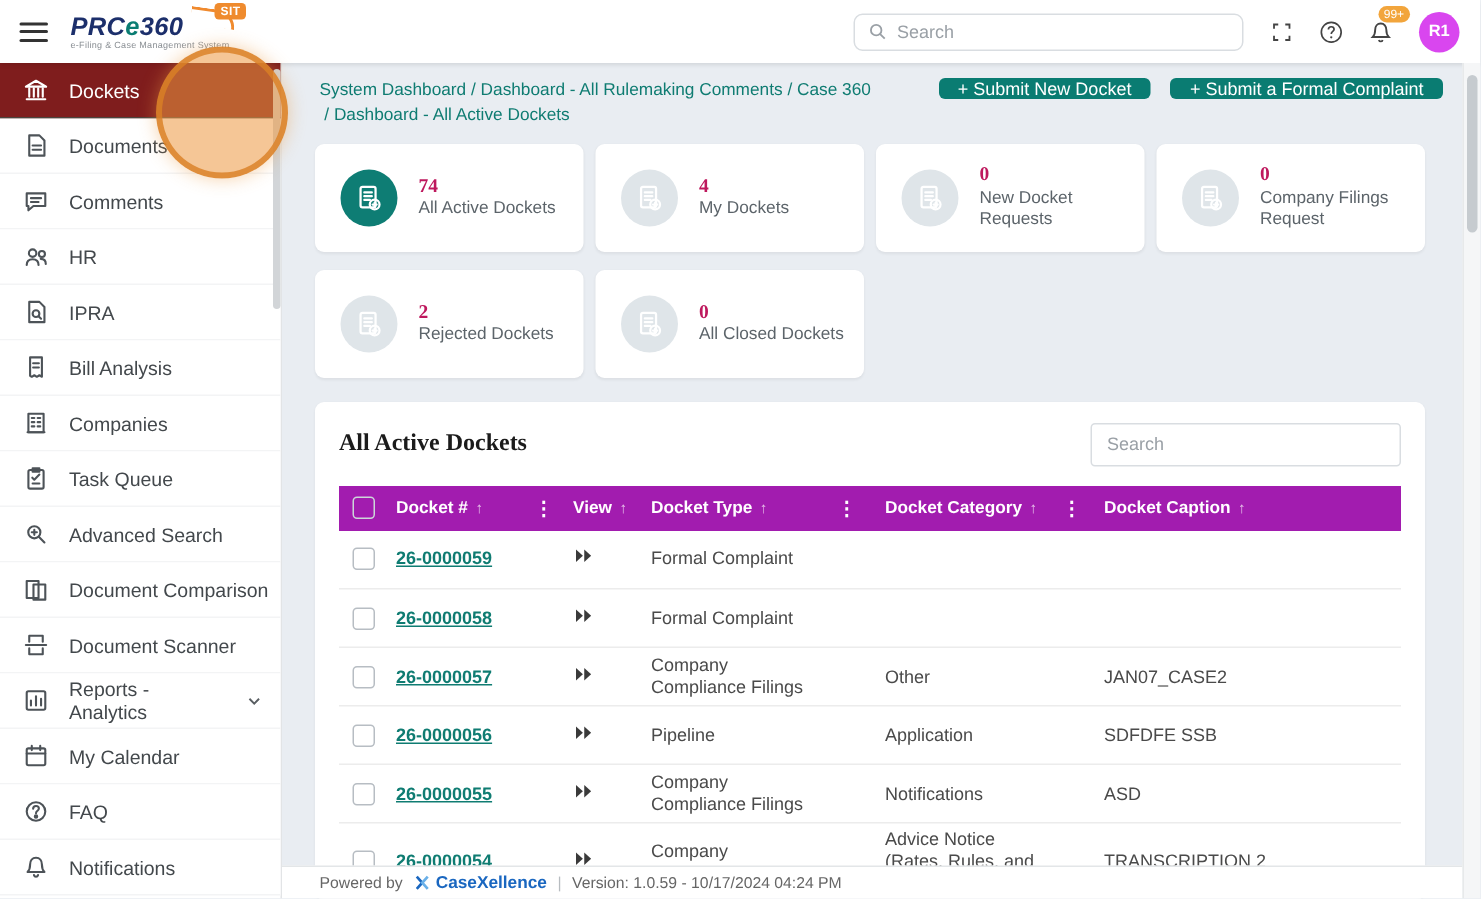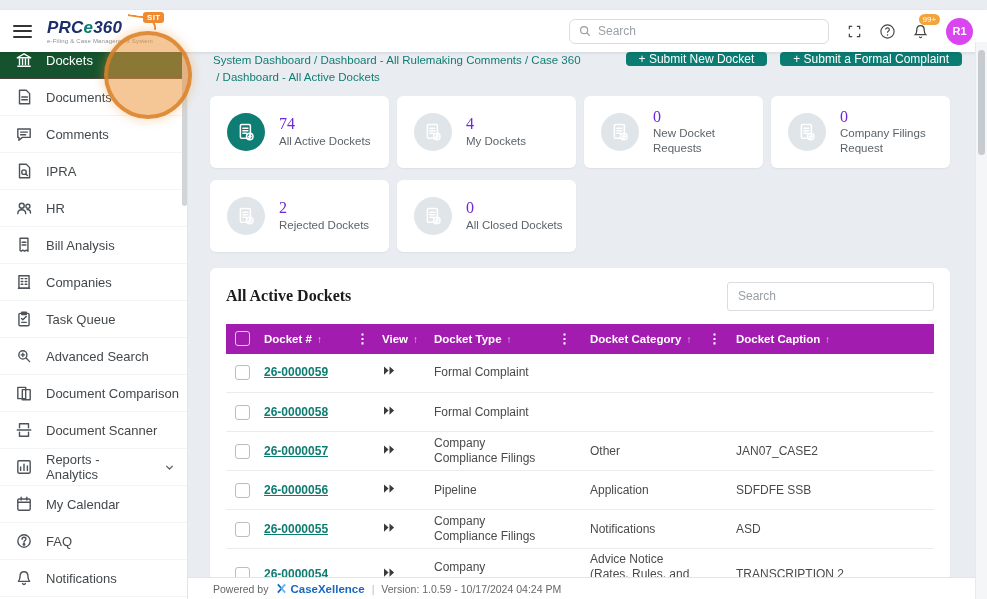--- a/index.html
+++ b/index.html
@@ -1,20 +1,20 @@
 <!DOCTYPE html>
 <html><head>
 <meta charset="utf-8">
 <style>
   *{margin:0;padding:0;box-sizing:border-box}
   html,body{width:987px;height:599px;overflow:hidden}
   body{font-family:"Liberation Sans",sans-serif;background:#e9edf2;position:relative;font-size:12px}
 
   
-  .header{position:absolute;left:0;top:10px;width:987px;height:42px;background:#fff;display:flex;align-items:center;z-index:30;box-shadow:0 1px 3px rgba(0,0,0,.10)}
+  .header{position:absolute;left:0;top:0;width:987px;height:42px;background:#fff;display:flex;align-items:center;z-index:30;box-shadow:0 1px 3px rgba(0,0,0,.10)}
   .hamburger{width:19px;height:13px;margin:0 15px 0 13px;display:flex;flex-direction:column;justify-content:space-between;cursor:pointer}
   .hamburger span{display:block;height:2px;background:#333;border-radius:1px}
   .logo{position:relative;display:flex;flex-direction:column;line-height:1}
   .logo .lg{font-weight:bold;font-size:17px;color:#1c2f6b;font-style:italic;letter-spacing:.2px;position:relative}
   .logo .lg .e{color:#0a7c72}
   .logo .swoosh{position:absolute;right:-4px;top:-3px;width:30px;height:12px;border-top:2px solid #f08a2e;border-right:2px solid #f08a2e;border-radius:0 12px 0 0;transform:rotate(8deg);pointer-events:none}
   .logo .tagline{font-size:6px;color:#8a8f94;margin-top:2px;letter-spacing:.2px}
   .env-badge{position:absolute;left:143px;top:2px;background:#ef8b2e;color:#fff;font-size:8px;font-weight:bold;padding:1px 4px;border-radius:3px;z-index:35;letter-spacing:.3px}
   .search-box{margin-left:auto;width:260px;height:25px;border:1px solid #d9dde1;border-radius:6px;background:#fff;display:flex;align-items:center;padding:0 8px;gap:6px}
   .search-box input{border:none;outline:none;flex:1;font-size:12px;font-family:inherit;color:#333;background:transparent}
@@ -23,21 +23,21 @@
   .hicons{display:flex;align-items:center;gap:15px;margin-left:16px}
   .bell-wrap{position:relative}
   .notif-badge{position:absolute;top:-8px;left:8px;background:#f2a53c;color:#fff;font-size:8px;font-weight:normal;padding:1.5px 3.5px;border-radius:8px;line-height:1}
   .avatar{width:27px;height:27px;border-radius:50%;background:#d946ef;color:#fff;font-size:11px;font-weight:bold;display:flex;align-items:center;justify-content:center;margin:0 14px 0 2px;cursor:pointer}
 
   
   .sidebar{position:absolute;left:0;top:42px;width:188px;height:557px;background:#fff;border-right:1px solid #e2e4e6;z-index:10}
   .nav-item{height:37px;display:flex;align-items:center;padding-left:15px;gap:13px;font-size:13px;color:#43484c;border-bottom:1px solid #f3f4f5;cursor:pointer;background:#fff}
   .nav-item .ni{width:18px;height:18px;color:#4d5358;flex:none}
   .nav-item .ni svg{width:18px;height:18px;display:block}
-  .nav-item.active{background:#14532d;color:#fff;border-bottom-color:#4b443e}
+  .nav-item.active{background:#7f1d1d;color:#fff;border-bottom-color:#4b443e}
   .nav-item.active .ni{color:#fff}
   .nav-item .chev{margin-left:auto;margin-right:12px;color:#5a5f63;display:flex}
   .sb-scroll{position:absolute;right:0;top:2px;width:5px;height:553px;z-index:12}
   .sb-scroll .thumb{position:absolute;width:5px;top:2px;height:160px;background:#d2d5d8;border-radius:3px}
 
   
   .highlight{position:absolute;left:104px;top:31px;width:88px;height:88px;border-radius:50%;
     background:rgba(236,152,64,.55);border:4px solid rgba(219,128,38,.82);
     box-shadow:0 0 12px rgba(236,152,64,.45);z-index:60;pointer-events:none}
 
@@ -48,21 +48,21 @@
   .breadcrumb .seg{color:#0f7c72;cursor:pointer}
   .breadcrumb .sep{white-space:pre}
   .actions{display:flex;gap:13px}
   .btn{background:#0a7c72;color:#fff;border:none;border-radius:4px;font-size:12px;padding:0 13px;font-family:inherit;cursor:pointer;white-space:nowrap}
 
   .stats{display:flex;flex-wrap:wrap;gap:12px 8px;margin:1px 24px 0 22px;width:741px}
   .card{width:179px;height:72px;background:#fff;border-radius:6px;box-shadow:0 1px 2px rgba(0,0,0,.06);display:flex;align-items:center;padding-left:17px;gap:14px}
   .card .circ{width:38px;height:38px;border-radius:50%;background:#dfe5e9;color:#fff;display:flex;align-items:center;justify-content:center;flex:none}
   .card .circ svg{width:20px;height:20px}
   .card.primary .circ{background:#0e7d74}
-  .card .num{font-family:"Liberation Serif",serif;font-weight:normal;font-size:16px;color:#6d28d9;line-height:1.1}
+  .card .num{font-family:"Liberation Serif",serif;font-weight:bold;font-size:13px;color:#be185d;line-height:1.1}
   .card .lbl{font-size:11.5px;color:#5c646a;max-width:97px;line-height:1.25;margin-top:1px}
 
   .panel{margin:16px 25px 0 22px;background:#fff;border-radius:6px;padding:14px 16px;height:332px;box-shadow:0 1px 2px rgba(0,0,0,.06)}
   .panel-head{display:flex;justify-content:space-between;align-items:center;margin-bottom:13px}
   .panel-title{font-family:"Liberation Serif",serif;font-size:16px;font-weight:bold;color:#1b1b1b}
   .panel-search{width:207px;height:29px;border:1px solid #d9dde1;border-radius:3px;padding:0 10px;font-size:12px;font-family:inherit;color:#333;outline:none}
   .panel-search::placeholder{color:#9aa0a6}
 
   table{width:100%;border-collapse:collapse;table-layout:fixed}
   thead th{background:#a21caf;color:#fff;font-size:11.5px;font-weight:bold;text-align:left;height:30px;padding:0 4px;white-space:nowrap;overflow:hidden}
@@ -157,37 +157,37 @@
           <svg viewBox="0 0 16 16" fill="none" stroke="currentColor" stroke-width="1.25" stroke-linecap="round" stroke-linejoin="round">
             <path d="M2.5 3.5 H13.5 V11 H6.5 L3.5 13.5 V11 H2.5 Z"></path>
             <path d="M5 6.3 H11 M5 8.6 H9.5"></path>
           </svg>
         </span>
         <span class="nl">Comments</span>
       </div>
       <div class="nav-item">
         <span class="ni">
           <svg viewBox="0 0 16 16" fill="none" stroke="currentColor" stroke-width="1.25" stroke-linecap="round" stroke-linejoin="round">
-            <path d="M4 2 H10 L13 5 V14 H4 Z"></path>
-            <circle cx="8" cy="9" r="2"></circle>
-            <path d="M9.5 10.5 L11 12"></path>
-          </svg>
-        </span>
-        <span class="nl">IPRA</span>
-      </div>
-      <div class="nav-item">
-        <span class="ni">
-          <svg viewBox="0 0 16 16" fill="none" stroke="currentColor" stroke-width="1.25" stroke-linecap="round" stroke-linejoin="round">
             <circle cx="6" cy="6" r="2.2"></circle>
             <path d="M2.5 13 C2.5 10.8 4 9.6 6 9.6 C8 9.6 9.5 10.8 9.5 13"></path>
             <circle cx="11.5" cy="6.5" r="1.8"></circle>
             <path d="M10.8 9.4 C12.6 9.4 13.8 10.5 13.8 12.4"></path>
           </svg>
         </span>
         <span class="nl">HR</span>
+      </div>
+      <div class="nav-item">
+        <span class="ni">
+          <svg viewBox="0 0 16 16" fill="none" stroke="currentColor" stroke-width="1.25" stroke-linecap="round" stroke-linejoin="round">
+            <path d="M4 2 H10 L13 5 V14 H4 Z"></path>
+            <circle cx="8" cy="9" r="2"></circle>
+            <path d="M9.5 10.5 L11 12"></path>
+          </svg>
+        </span>
+        <span class="nl">IPRA</span>
       </div>
       <div class="nav-item">
         <span class="ni">
           <svg viewBox="0 0 16 16" fill="none" stroke="currentColor" stroke-width="1.25" stroke-linecap="round" stroke-linejoin="round">
             <path d="M4.5 2 H11.5 V13.5 L10 12.6 L8.5 13.5 L7 12.6 L5.5 13.5 L4.5 12.9 Z"></path>
             <path d="M6.3 5.5 H9.7 M6.3 8 H9.7"></path>
           </svg>
         </span>
         <span class="nl">Bill Analysis</span>
       </div>

